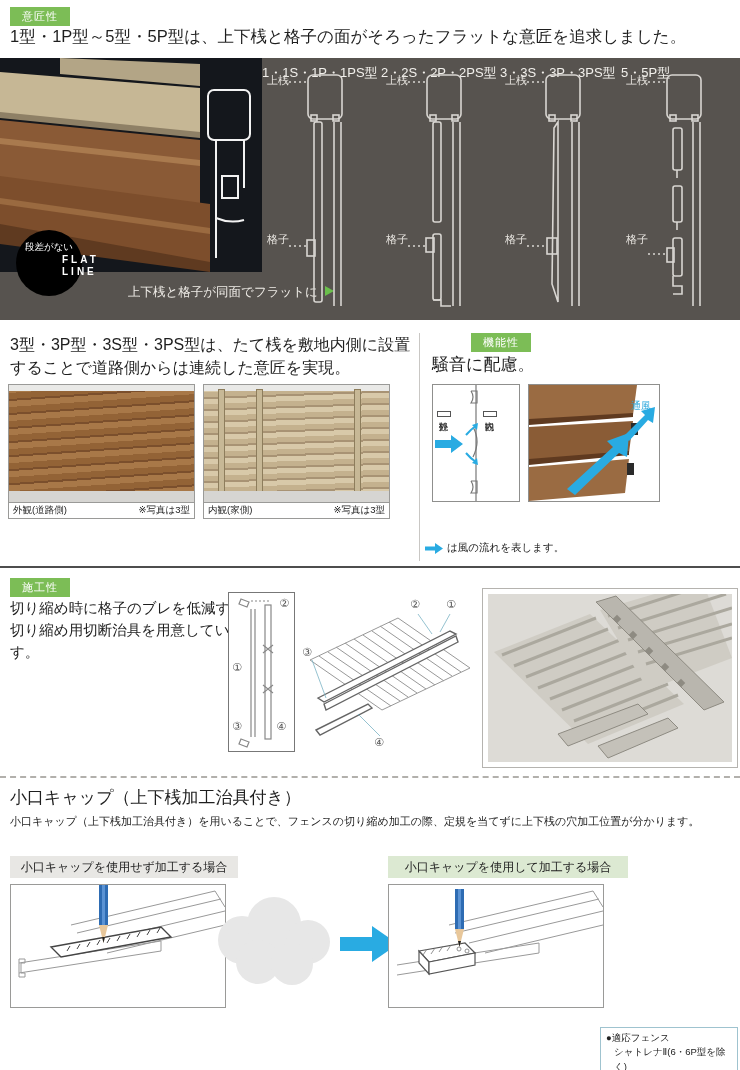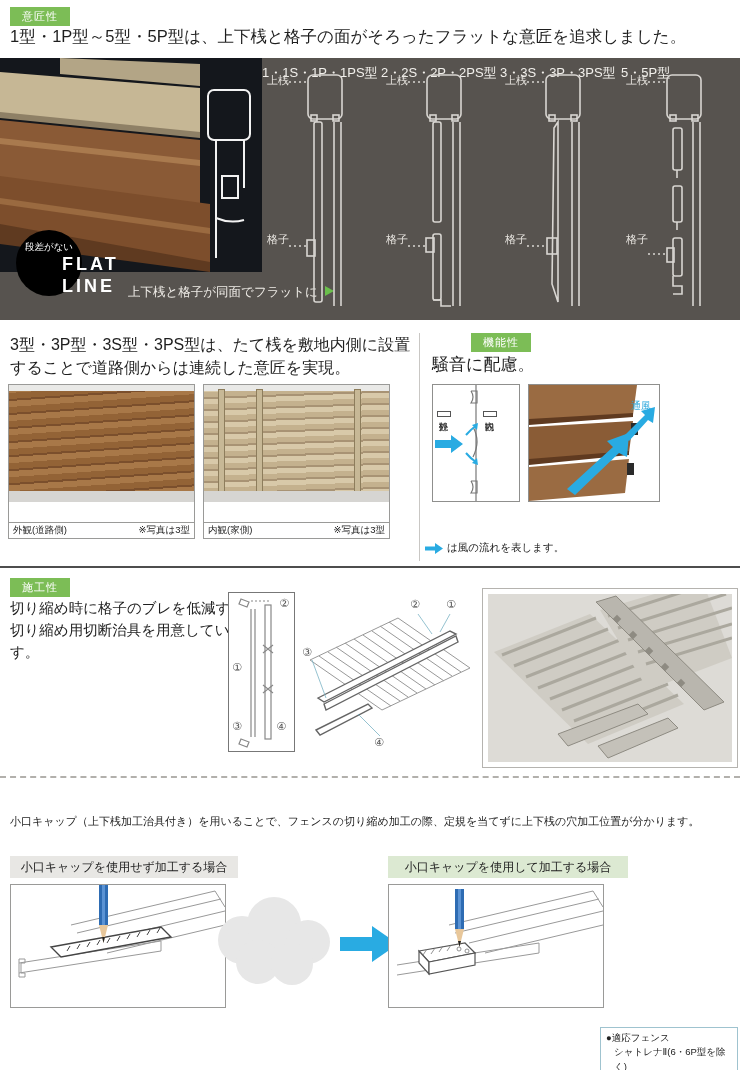--- a/index.html
+++ b/index.html
@@ -12,40 +12,40 @@
 
   
   #s1-tag { left:10px; top:7px; }
   #s1-heading { left:10px; top:26px; font-size:16.5px; color:#1e1e1e; font-weight:500; }
   #s1-panel { left:0; top:58px; width:740px; height:262px; background:#57534f; }
   #s1-photo { left:0; top:0; width:262px; height:214px; background:#14171c; overflow:hidden; }
   #s1-caption { left:128px; top:226px; color:#efece7; font-size:12.5px; }
   .play-tri { display:inline-block; width:0; height:0; border-left:9px solid #6abf4b; border-top:5px solid transparent; border-bottom:5px solid transparent; margin-left:7px; }
   #s1-badge { left:16px; top:172px; width:66px; height:66px; border-radius:50%; background:#000000; color:#fff; text-align:center; padding-top:11px; }
   #s1-badge .b1 { font-size:9.5px; letter-spacing:0; }
-  #s1-badge .b2, #s1-badge .b3 { font-size:18px; font-weight:bold; letter-spacing:3px; line-height:1.2;padding-left:46px; }
+  #s1-badge .b2, #s1-badge .b3 { font-size:10px; font-weight:bold; letter-spacing:3px; line-height:1.2;padding-left:46px; }
   .col { top:0; width:119px; height:262px; }
   #col0 { left:262px; } #col1 { left:381px; } #col2 { left:500px; } #col3 { left:621px; }
   .col-label { position:absolute; left:0; top:6px; width:100%; color:#f2f0ec; font-size:13px; }
   .col-rail-label, .col-lat-label { position:absolute; color:#e8e5e0; font-size:11px; }
   .col-rail-label { left:5px; top:15px; }
   .col-lat-label { left:5px; top:174px; }
   .col svg { position:absolute; left:0; top:0; }
 
   
   #s2-text { left:10px; top:333px; width:412px; font-size:16px; line-height:1.45; color:#1e1e1e; }
   .photo-card { top:384px; width:187px; border:1px solid #9a9a98; background:#fff; }
   #photoA { left:8px; } #photoB { left:203px; }
   .photo-img { width:100%; height:117px; position:relative; overflow:hidden; }
   #photoA .photo-img { background:repeating-linear-gradient(176deg,#7b4f2c 0 2px,#a87848 2px 8px,#936336 8px 14px); }
   #photoB .photo-img { background:repeating-linear-gradient(178deg,#a89374 0 2px,#d8c9a9 2px 7px,#c4b18e 7px 12px); }
   .base-strip { position:absolute; left:0; bottom:0; width:100%; height:11px; background:#d6d5d2; }
   .sky-strip { position:absolute; left:0; top:0; width:100%; height:6px; background:#e9e9e7; }
   .postv { position:absolute; top:4px; width:7px; height:108px; background:#c7b896; border:1px solid #8d7d5c; }
-  .photo-cap { height:16px; border-top:1px solid #9a9a98; display:flex; justify-content:space-between; align-items:center; padding:0 4px; font-size:9.5px; color:#222; background:#fff;margin-top:20px; }
+  .photo-cap { height:16px; border-top:1px solid #9a9a98; display:flex; justify-content:space-between; align-items:center; padding:0 4px; font-size:9.5px; color:#222; background:#fff; }
   #s2-vline { left:419px; top:333px; width:1px; height:228px; background:#c9c7c4; }
   #s2-tag { left:432px; top:333px;margin-left:39px; }
   #s2-heading { left:432px; top:353px; font-size:17px; color:#1e1e1e; font-weight:500; }
   #noise-diagram { left:432px; top:384px; width:88px; height:118px; border:1px solid #8f8f8d; background:#fff; }
   .vlabel { position:absolute; writing-mode:vertical-rl; font-size:9.5px; border:1px solid #555; padding:2px 1px; color:#222; background:#fff; line-height:1; }
   #lbl-gaikan { left:4px; top:26px; } #lbl-naikan { left:50px; top:26px; }
   #wood-photo { left:528px; top:384px; width:132px; height:118px; border:1px solid #8f8f8d; background:#fff; overflow:hidden; }
   #wind-label { position:absolute; right:8px; top:14px; color:#2aa7dc; font-size:10px; }
   #s2-note { left:425px; top:507px; width:298px; font-size:10.5px; line-height:1.4; color:#222; }
   #s2-legend { left:425px; top:541px; font-size:10.5px; color:#222; display:flex; align-items:center; gap:4px; }
@@ -355,20 +355,21 @@
           <rect x="174" y="70" width="6" height="6" transform="rotate(45 177 73)"></rect>
           <rect x="190" y="86" width="6" height="6" transform="rotate(45 193 89)"></rect>
         </g>
         <polygon points="70,140 150,110 160,120 80,152" fill="#c4c1b9" stroke="#8e8b82" stroke-width="1"></polygon>
         <polygon points="110,152 180,124 190,134 120,164" fill="#c4c1b9" stroke="#8e8b82" stroke-width="1"></polygon>
       </g>
     </svg>
   </div>
   <div id="s3-dash" class="abs"></div>
 
+  <div id="s4-heading" class="abs">小口キャップ（上下桟加工治具付き）</div>
   <div id="s4-body" class="abs">小口キャップ（上下桟加工治具付き）を用いることで、フェンスの切り縮め加工の際、定規を当てずに上下桟の穴加工位置が分かります。</div>
 
   <div id="hdr-left" class="abs panel-header">小口キャップを使用せず加工する場合</div>
   <div id="hdr-right" class="abs panel-header">小口キャップを使用して加工する場合</div>
 
   <div id="illus-left" class="abs illus-box">
     <svg width="214" height="122" viewBox="0 0 214 122">
       <g stroke="#999" stroke-width="1" fill="none">
         <line x1="60" y1="40" x2="204" y2="6"></line>
           <line x1="66" y1="48" x2="210" y2="14"></line>

